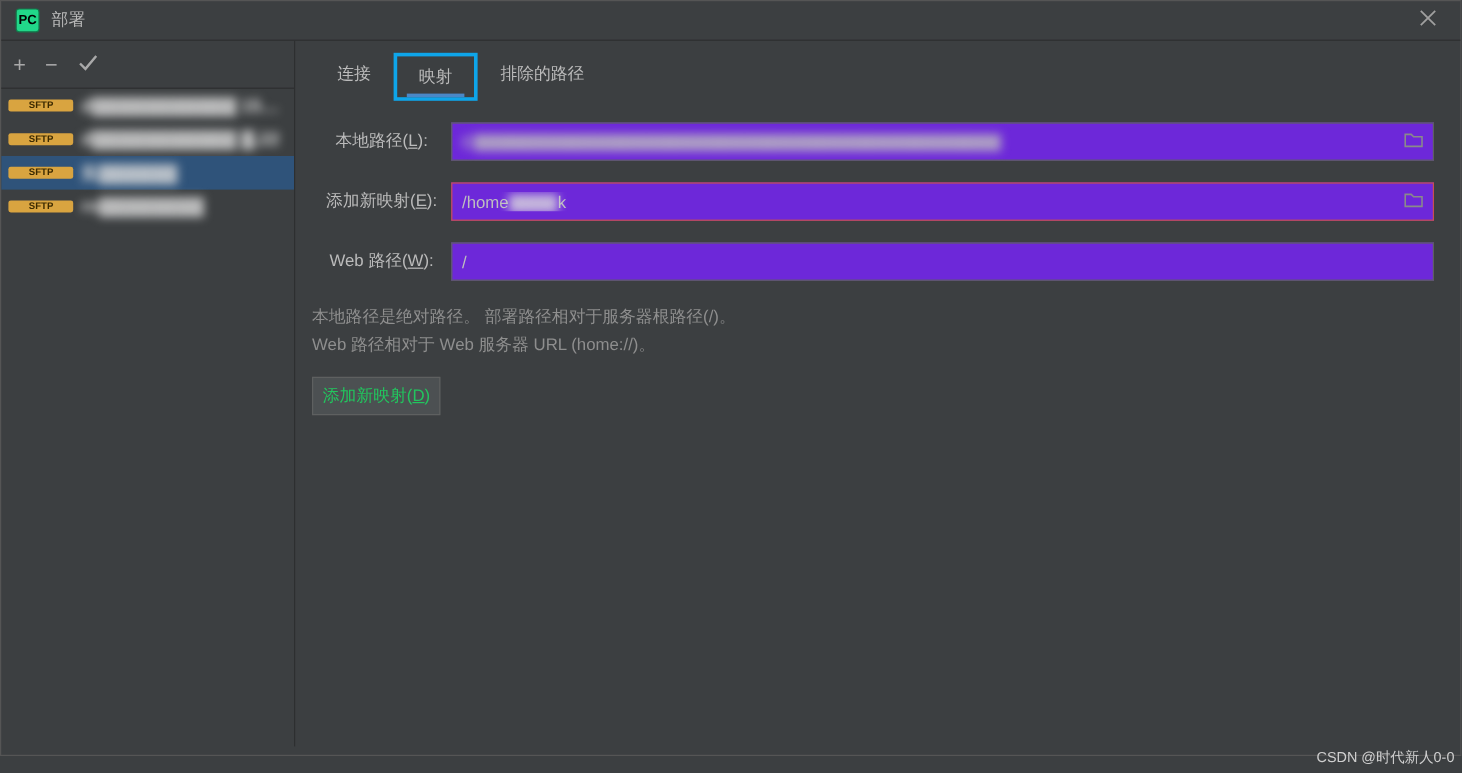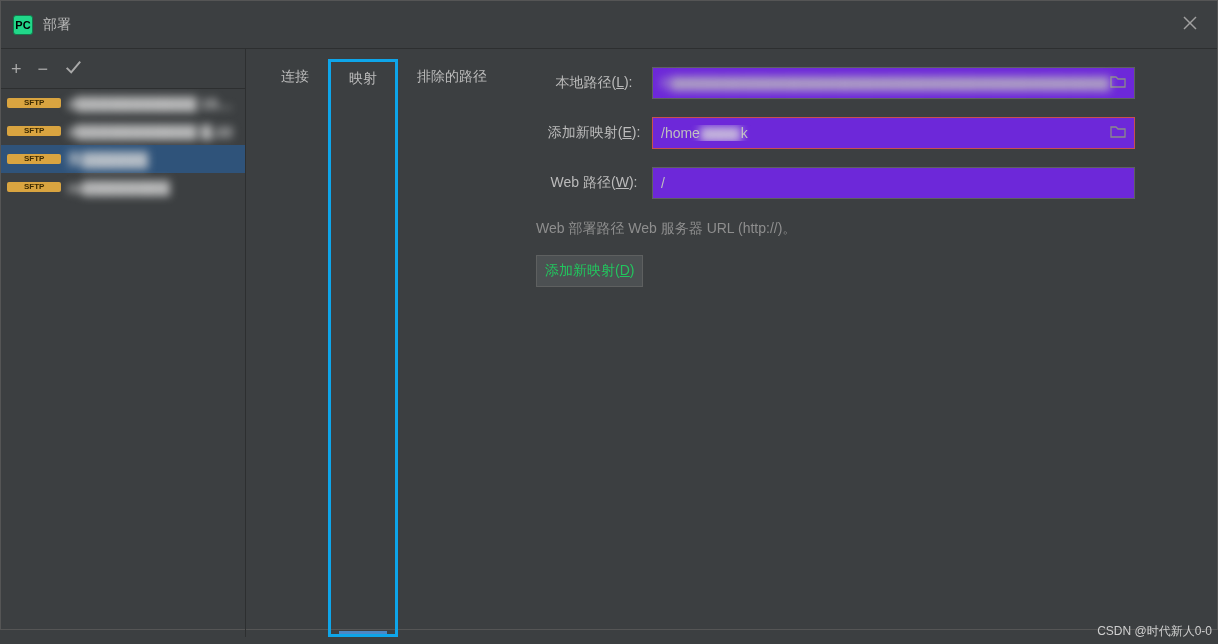--- a/index.html
+++ b/index.html
@@ -8,21 +8,21 @@
     font-family: "Segoe UI", "Microsoft YaHei", sans-serif;
     font-size: 13px;
     color: #bbbbbb;
     width: 1218px;
     height: 644px;
     overflow: hidden;
     position: relative;
   }
   .window-border { border: 1px solid #555; width: 1218px; height: 630px; }
   .title-bar {
-    height: 48px;
+    height: 33px;
     display: flex;
     align-items: center;
     padding: 0 12px;
     border-bottom: 1px solid #2d2f30;
   }
   .app-icon {
     width: 20px; height: 20px;
     background: #21d789;
     border-radius: 3px;
     display: inline-flex;
@@ -90,21 +90,21 @@
     position:relative;
   }
   .blur-block {
     filter: blur(4px);
     color:#ddd;
     font-weight:bold;
   }
   .right-panel {
     flex:1;
     padding: 0;
-    display:flex; flex-direction:row;
+    display:flex; flex-direction:column;
   }
   .tabs {
     display:flex;
     padding: 10px 16px 0 16px;
     gap:0;
   }
   .tab {
     padding: 8px 18px;
     color:#bbbbbb;
     font-size:14px;
@@ -258,21 +258,22 @@
         <div class="row">
           <div class="label">
             <span>Web 路径(</span><span class="underline-char">W</span><span>):</span>
           </div>
           <div class="input-wrap">
             <span class="input-value">/</span>
           </div>
         </div>
 
         <div class="help-text">
-          <div>Web 部署路径 Web 服务器 URL (http://)。</div>
+          <div>本地路径是绝对路径。 部署路径相对于服务器根路径(/)。</div>
+          <div>Web 路径相对于 Web 服务器 URL (home://)。</div>
         </div>
 
         <div class="btn">
           <span>添加新映射(</span><span class="underline-char">D</span><span>)</span>
         </div>
       </div>
     </div>
   </div>
 </div>
 

